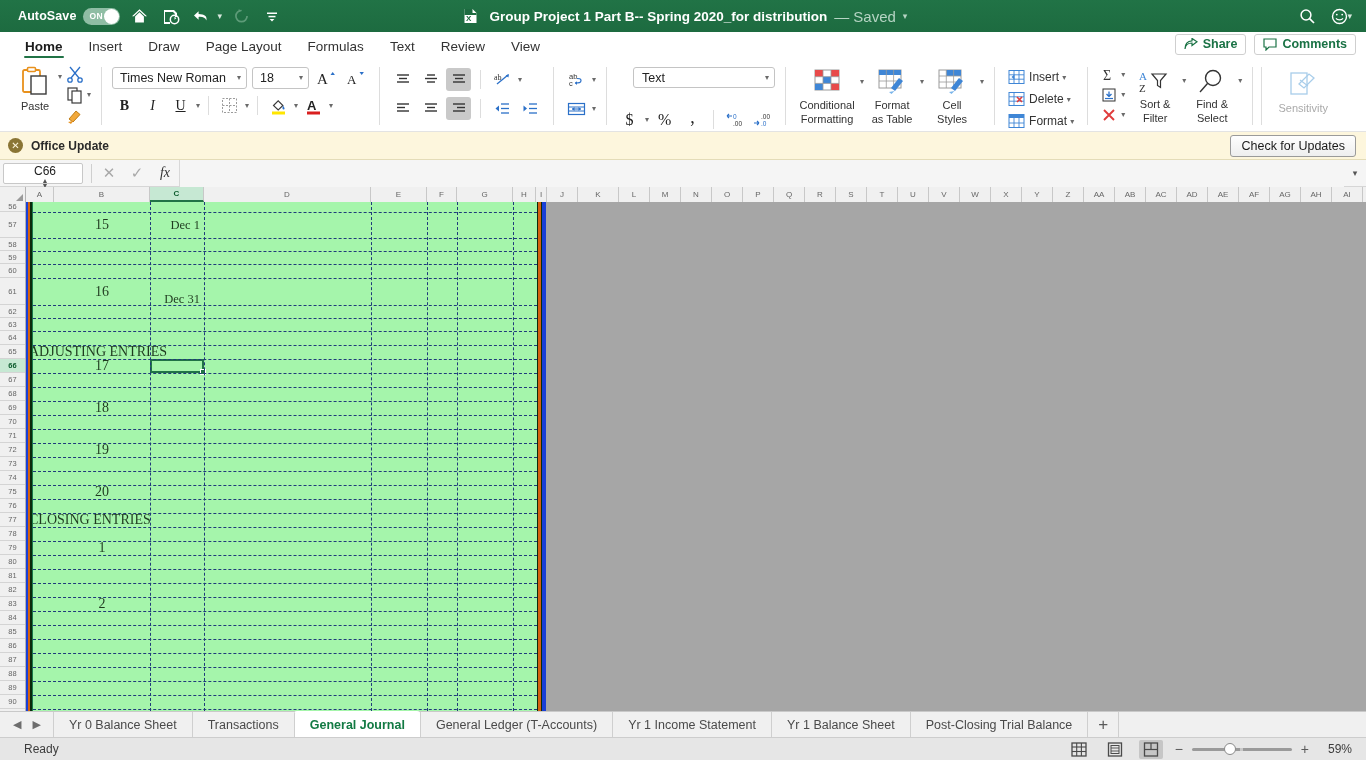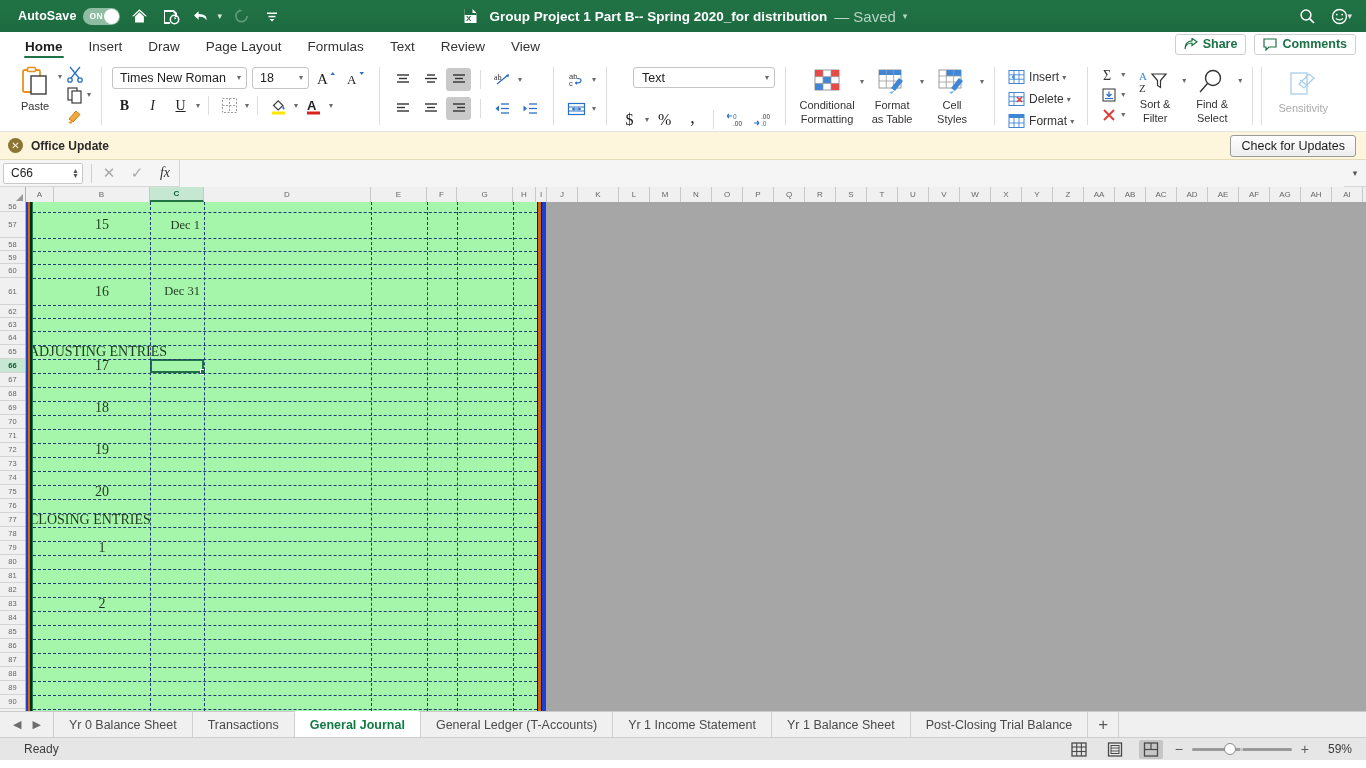--- a/index.html
+++ b/index.html
@@ -150,21 +150,21 @@
 
   
   .formulabar {
     height: 27px; background: #f5f5f5; border-bottom: 1px solid #d6d6d6;
     display: flex; align-items: center;
   }
   .namebox {
     width: 80px; height: 21px; margin-left: 3px;
     border: 1px solid #c8c8c8; background: #fff; border-radius: 2px;
     display: flex; align-items: center; justify-content: space-between;
-    padding: 0 3px 0 7px; font-size: 12px; color: #222;
+    padding: 0 3px 0 7px; font-size: 12px; color: #222; flex-direction: column;
   }
   .spin { display: flex; flex-direction: column; line-height: 5px; color: #555; font-size: 7px; }
   .fb-sep { width: 1px; height: 19px; background: #cfcfcf; margin: 0 3px 0 8px; }
   .fb-btn { width: 28px; text-align: center; font-size: 15px; color: #a8a8a8; cursor: pointer; }
   .fb-fx { width: 28px; text-align: center; font-size: 14px; color: #333; font-style: italic;
            font-family: "Liberation Serif", serif; cursor: pointer; }
   .fb-input { flex: 1; height: 27px; line-height: 27px; font-size: 12px;
               color: #222; padding-left: 6px; border-left: 1px solid #d8d8d8; background: #f5f5f5; }
   .fb-caret { width: 22px; text-align: center; font-size: 9px; color: #555; cursor: pointer; }
 
@@ -850,21 +850,21 @@
         <div class="rh" style="height: 14px;">89</div>
         <div class="rh" style="height: 14px;">90</div>
         <div class="rh" style="height: 14px;">91</div>
       </div>
     <div class="sheet" id="sheet">
       <div class="printarea" id="printarea" style="left: 0px; width: 520px; height: 509px; background: rgb(165, 245, 171);"></div>
       <div id="cells">
           <div class="cell num" style="left: 28px; top: 10px; height: 26px; width: 96px;">15</div>
           <div class="cell date" style="left: 124px; top: 10px; height: 26px; width: 54px;">Dec 1</div>
           <div class="cell num" style="left: 28px; top: 76px; height: 27px; width: 96px;">16</div>
-          <div class="cell date" style="left: 124px; top: 76px; height: 27px; width: 54px;">Dec 31</div>
+          <div class="cell date" style="left: 124px; top: 84px; height: 27px; width: 54px;">Dec 31</div>
           <div class="cell hdr" style="left: 0px; top: 143px; height: 14px; width: 200px;">ADJUSTING ENTRIES</div>
           <div class="cell num" style="left: 28px; top: 157px; height: 14px; width: 96px;">17</div>
           <div class="cell num" style="left: 28px; top: 199px; height: 14px; width: 96px;">18</div>
           <div class="cell num" style="left: 28px; top: 241px; height: 14px; width: 96px;">19</div>
           <div class="cell num" style="left: 28px; top: 283px; height: 14px; width: 96px;">20</div>
           <div class="cell hdr" style="left: 0px; top: 311px; height: 14px; width: 200px;">CLOSING ENTRIES</div>
           <div class="cell num" style="left: 28px; top: 339px; height: 14px; width: 96px;">1</div>
           <div class="cell num" style="left: 28px; top: 395px; height: 14px; width: 96px;">2</div>
         </div>
       <div class="selbox" id="selbox" style="left: 124px; top: 157px; width: 54px; height: 14px;">

